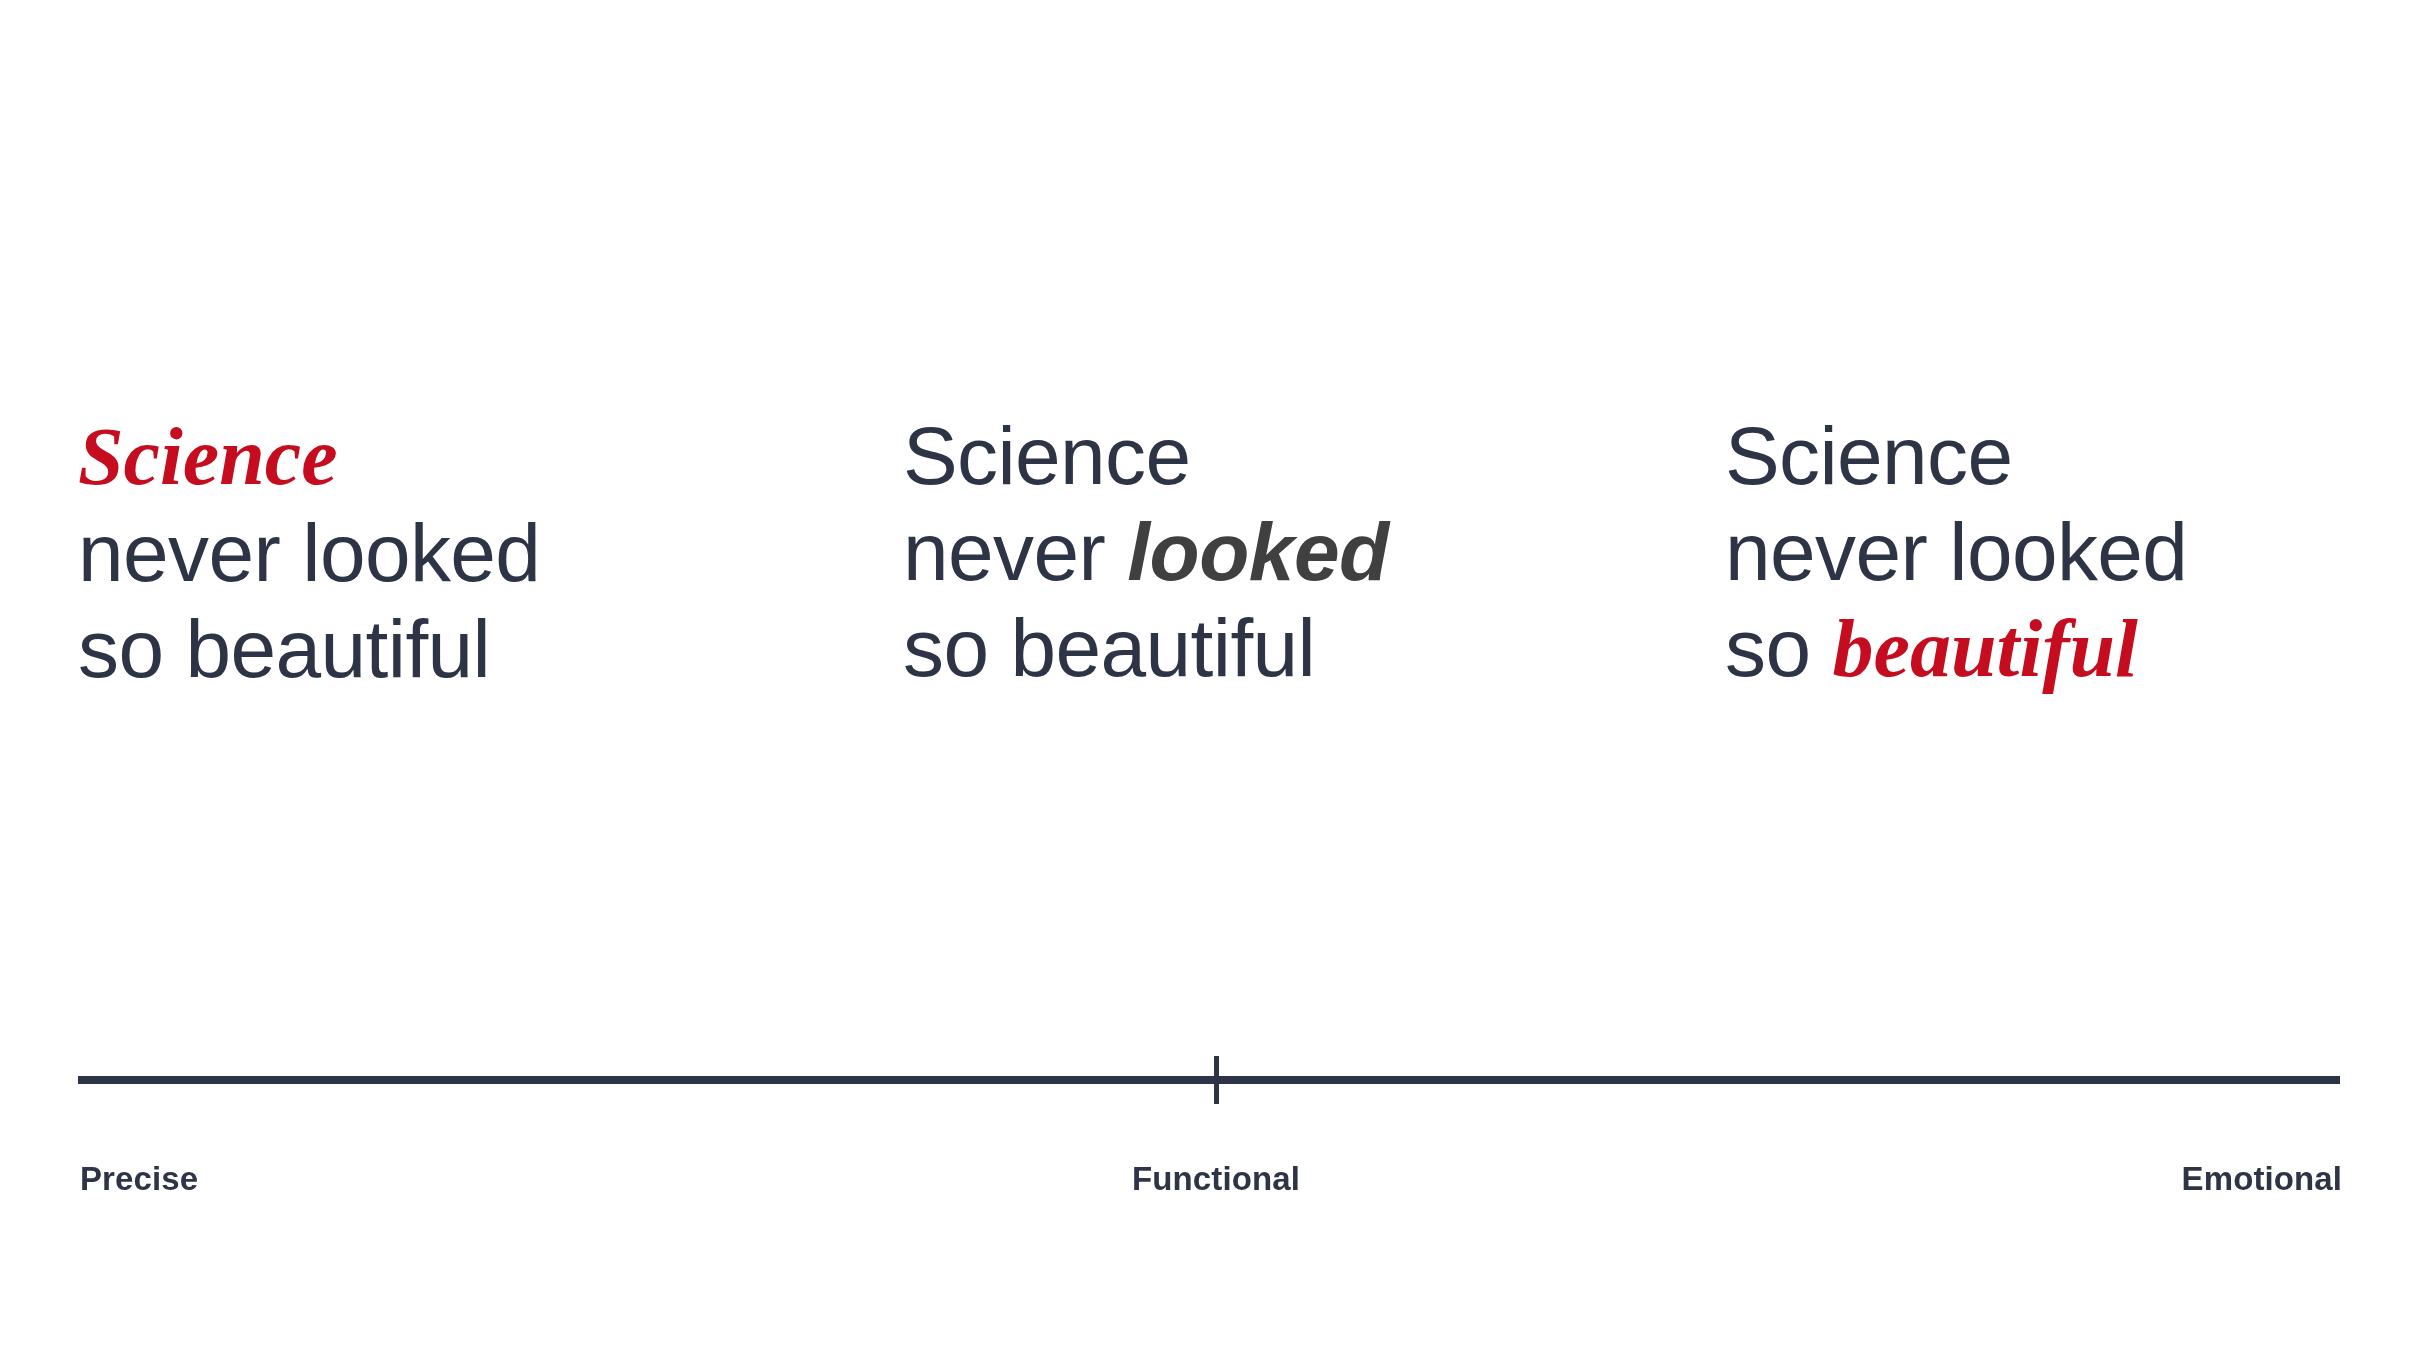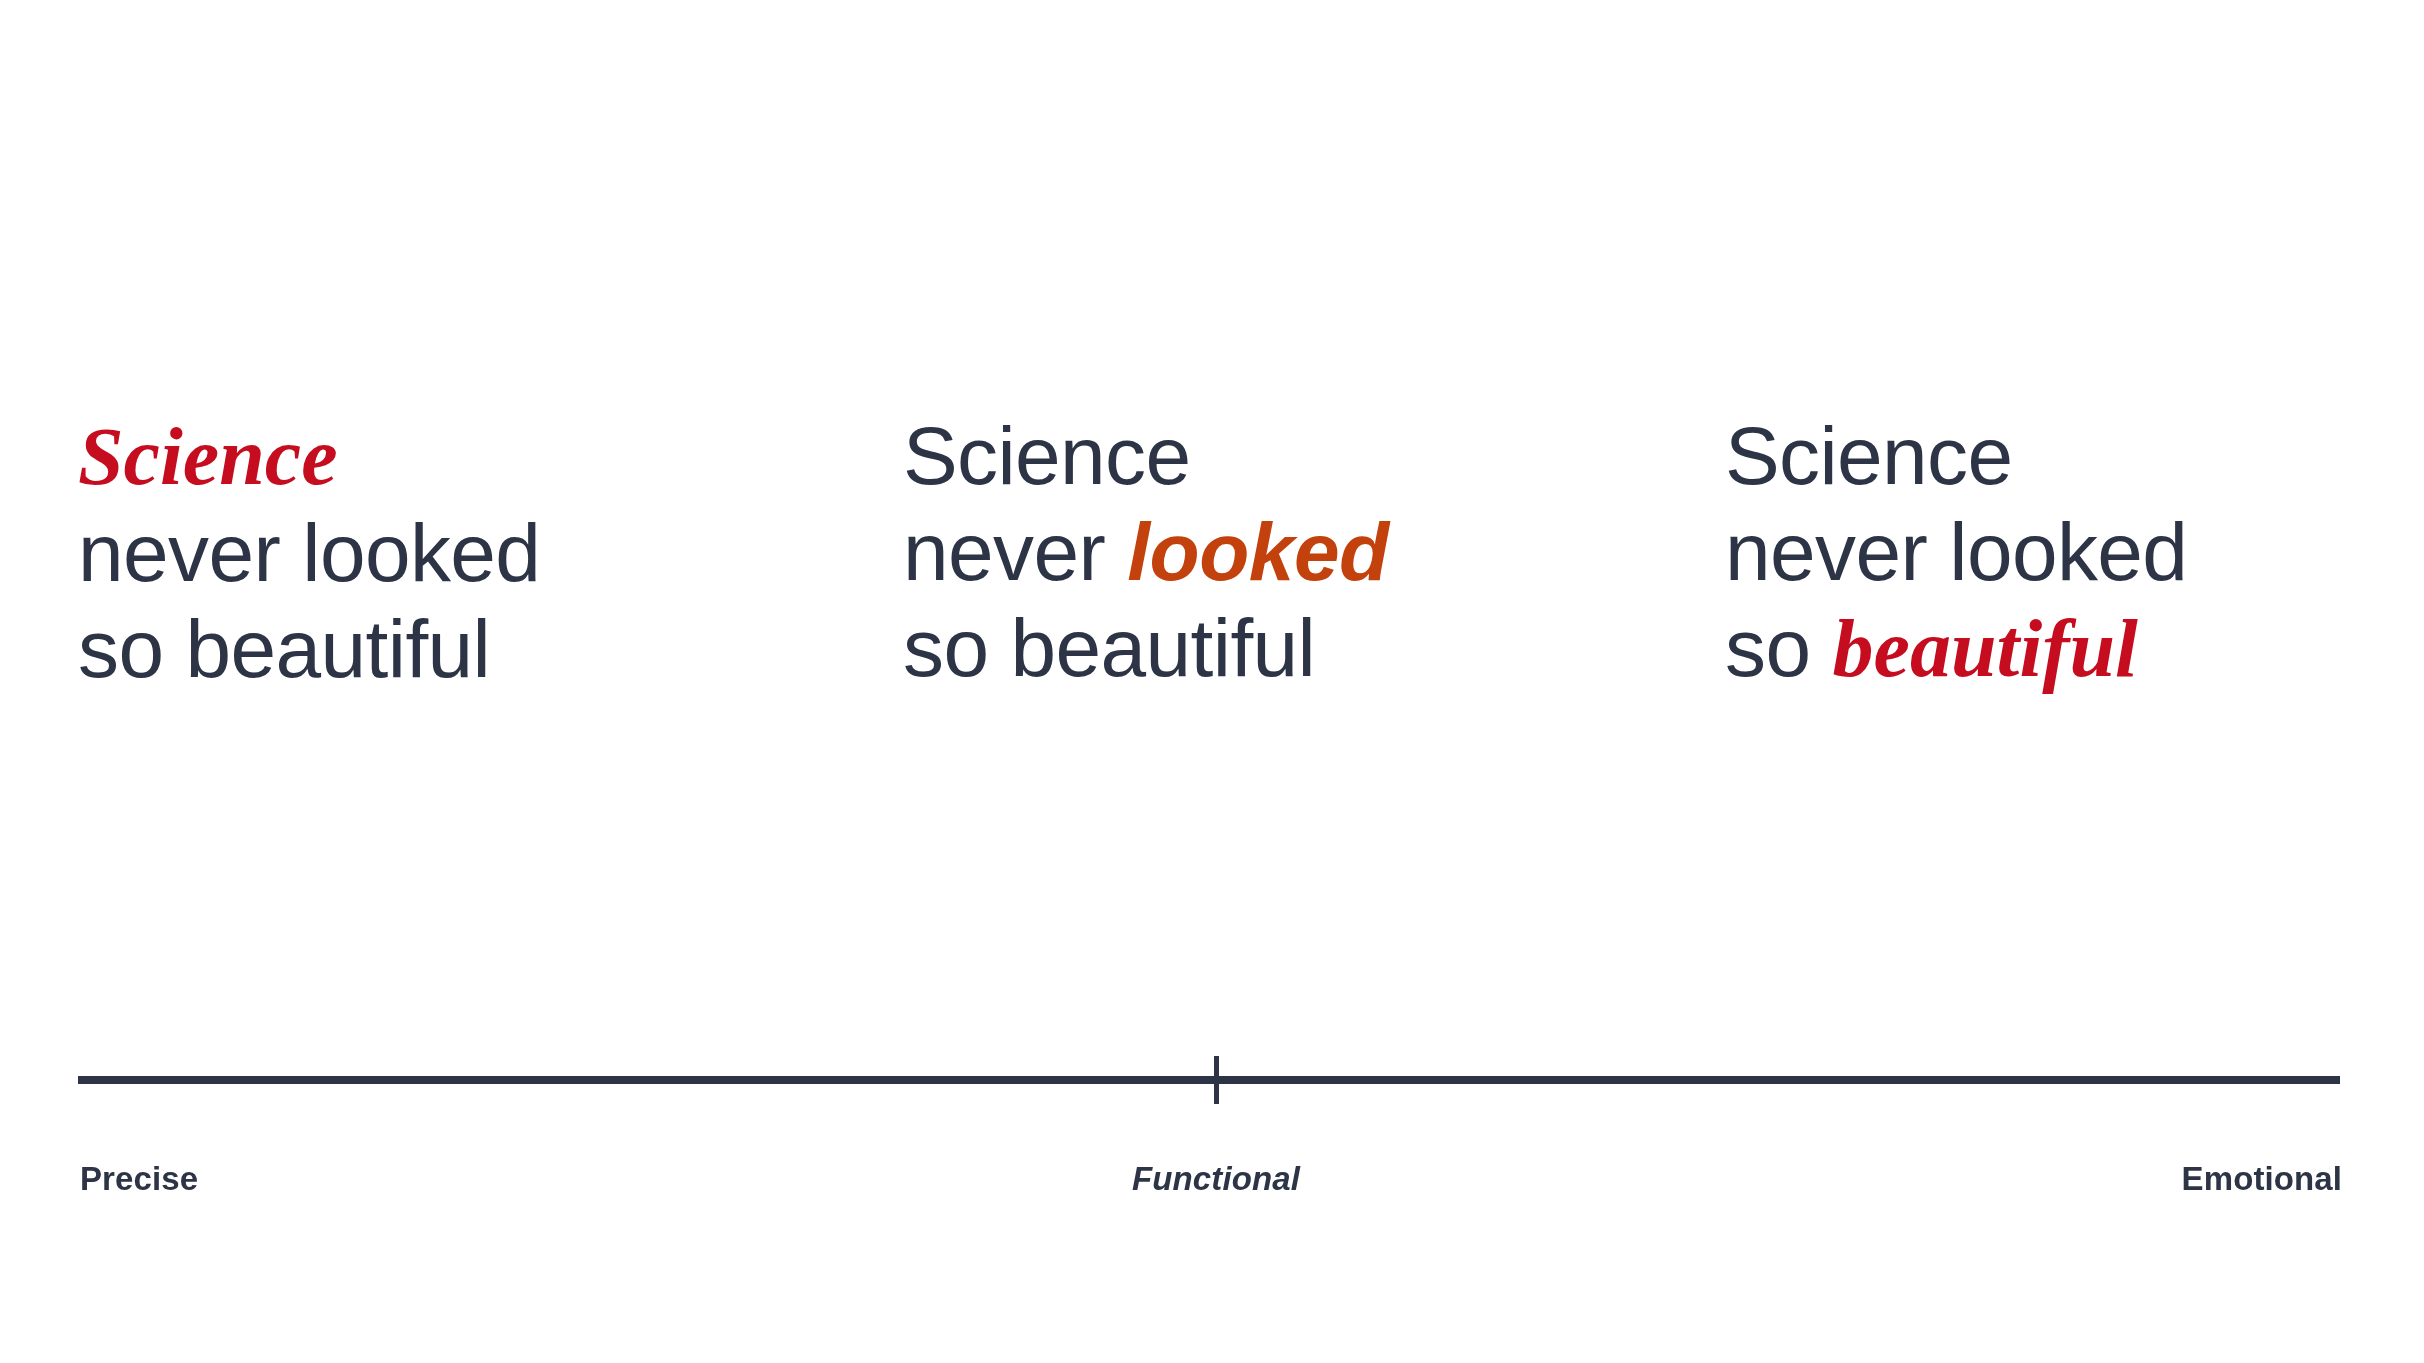--- a/index.html
+++ b/index.html
@@ -52,21 +52,21 @@
     font-family: "Liberation Serif", "DejaVu Serif", serif;
     font-style: italic;
     font-weight: 700;
     color: #c60c1f;
     letter-spacing: 0px;
   }
   .em-sans {
     font-family: "Liberation Sans", sans-serif;
     font-style: italic;
     font-weight: 700;
-    color: #c2410c;
+    color: #404040;
     letter-spacing: -0.5px;
   }
 
   
   .axis-group {
     position: absolute;
     left: 0;
     top: 0;
     width: 2424px;
     height: 1363px;
@@ -90,21 +90,21 @@
   .axis-label {
     position: absolute;
     top: 1160px;
     font-size: 33px;
     font-weight: 700;
     color: #2c3446;
     letter-spacing: 0.1px;
     white-space: nowrap;
   }
   .axis-label.start  { left: 80px; }
-  .axis-label.middle { left: 1216px; transform: translateX(-50%); font-style: italic; }
+  .axis-label.middle { left: 1216px; transform: translateX(-50%); }
   .axis-label.end    { left: 2342px; transform: translateX(-100%); }
 </style>
 </head>
 <body>
 
 <div class="canvas">
 
   <div class="specimens">
 
     <div class="specimen specimen-1">

